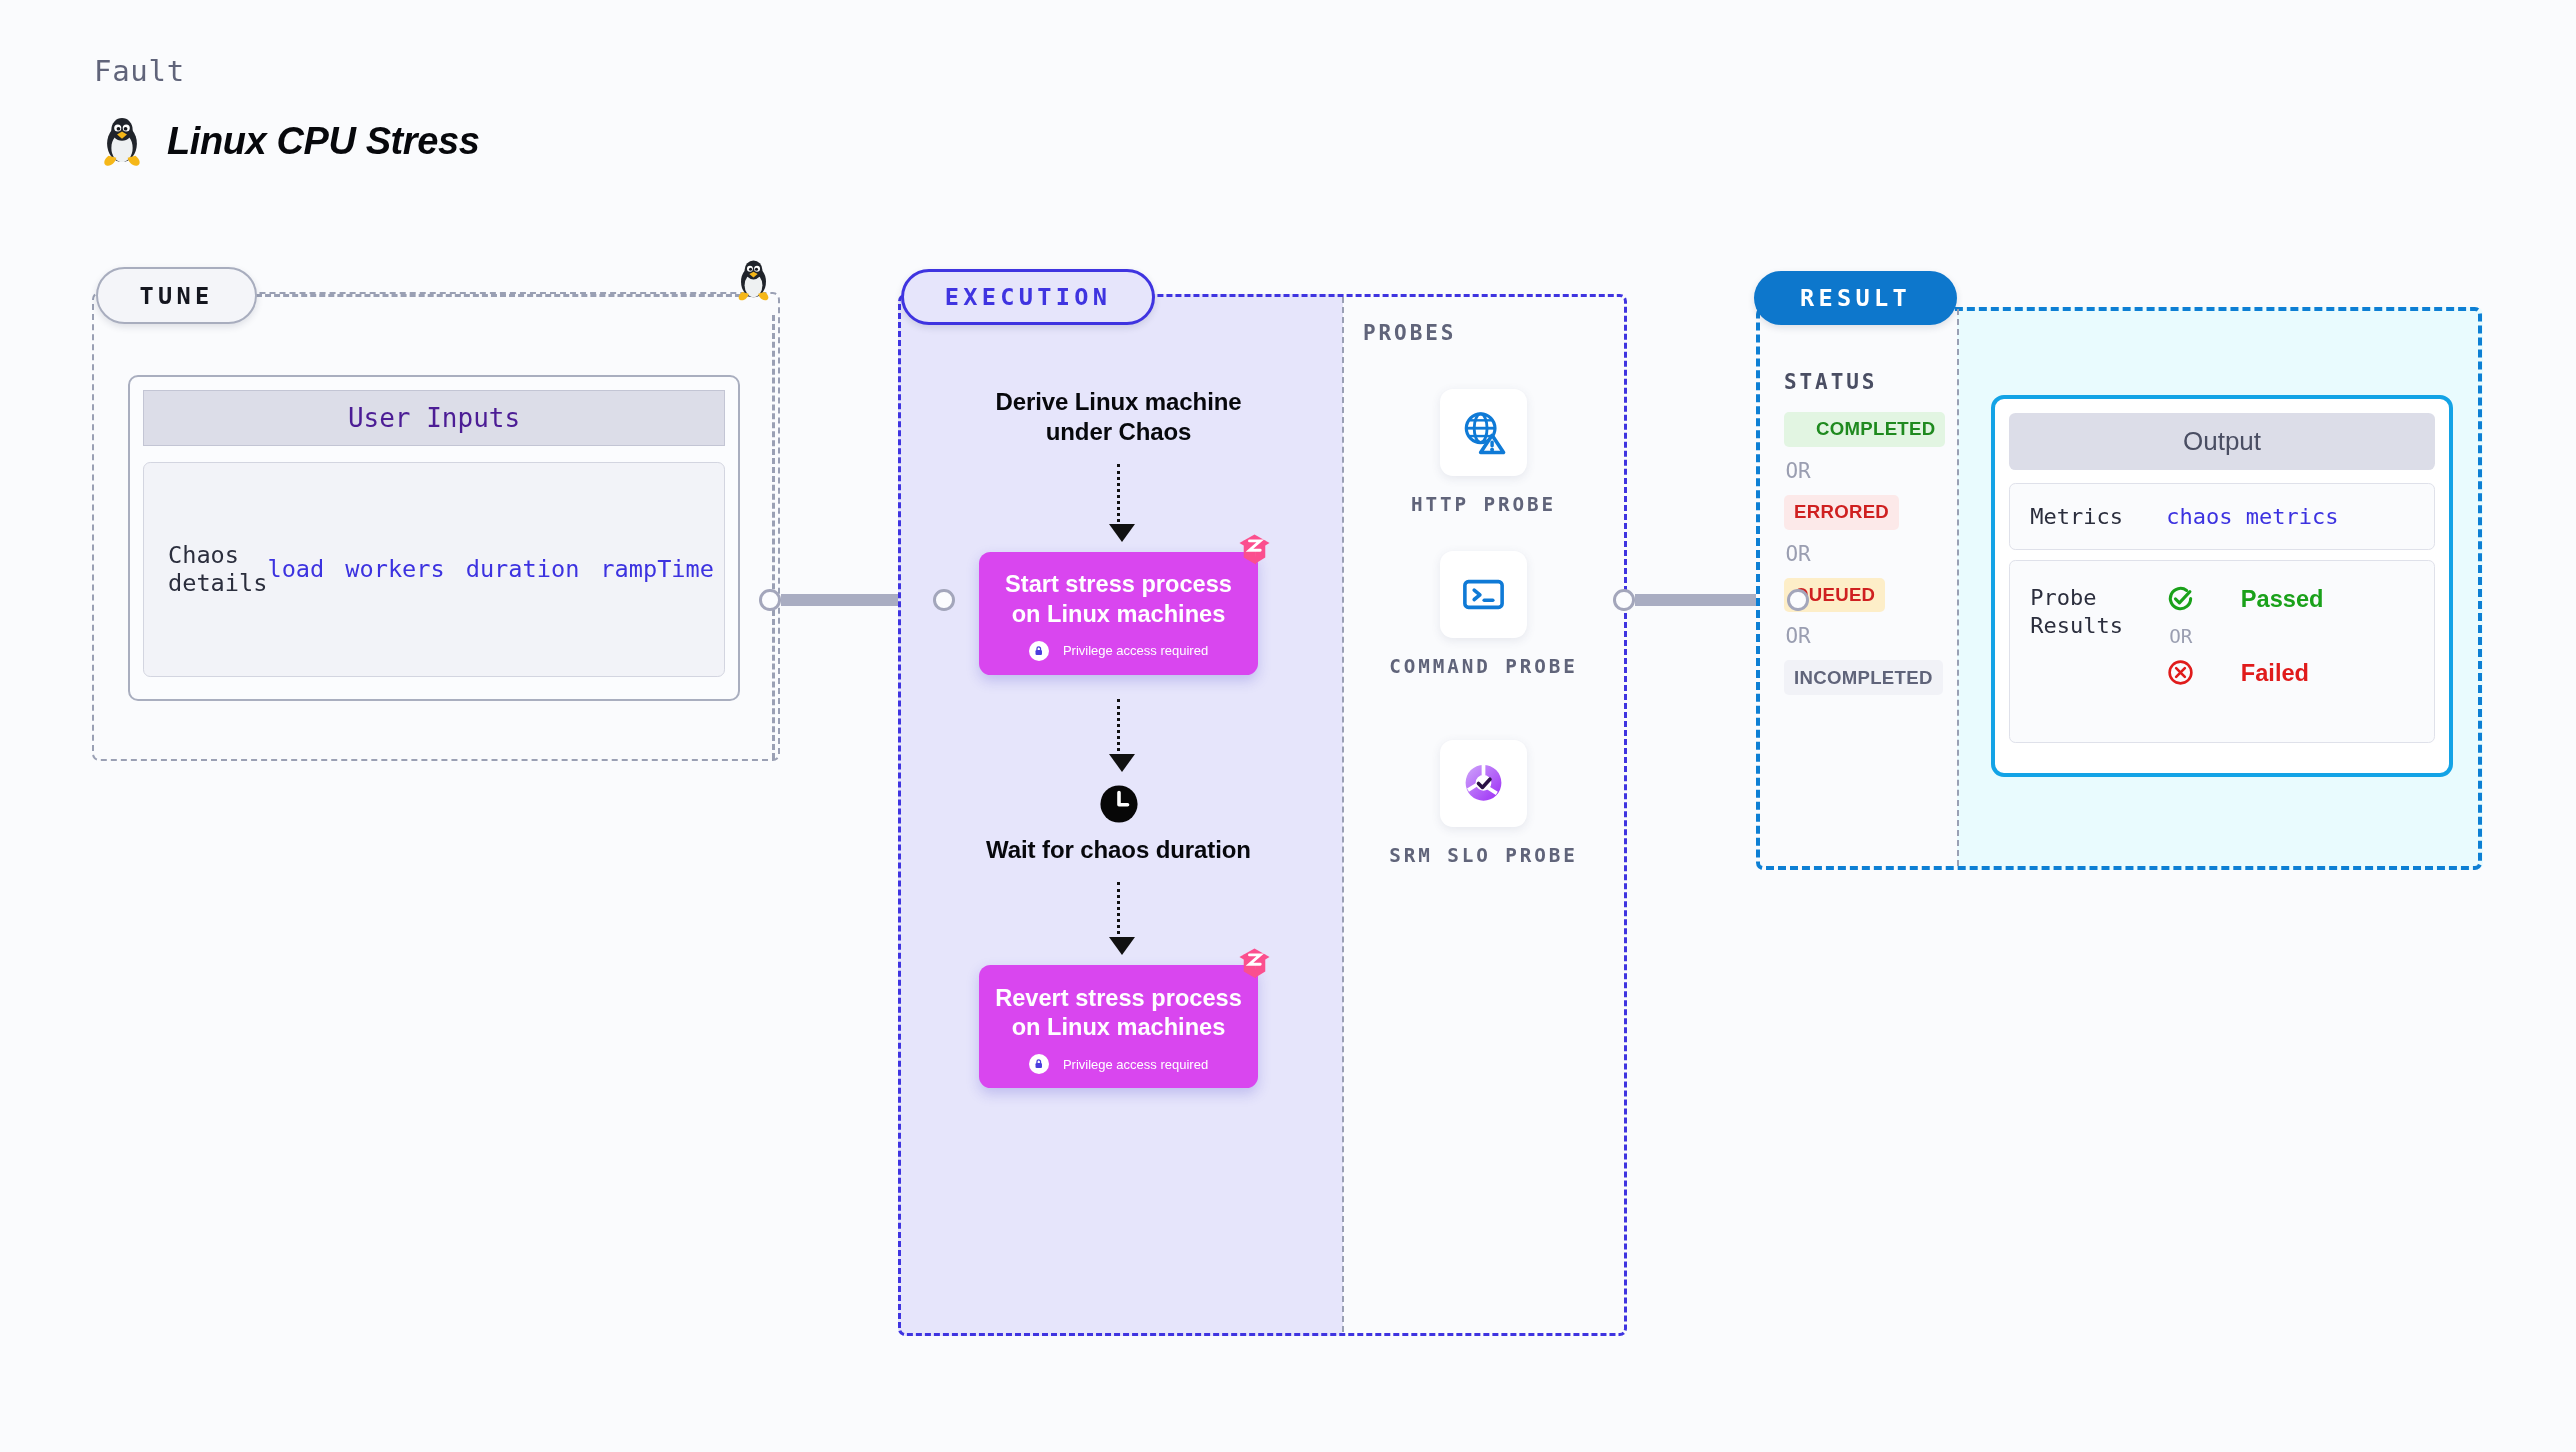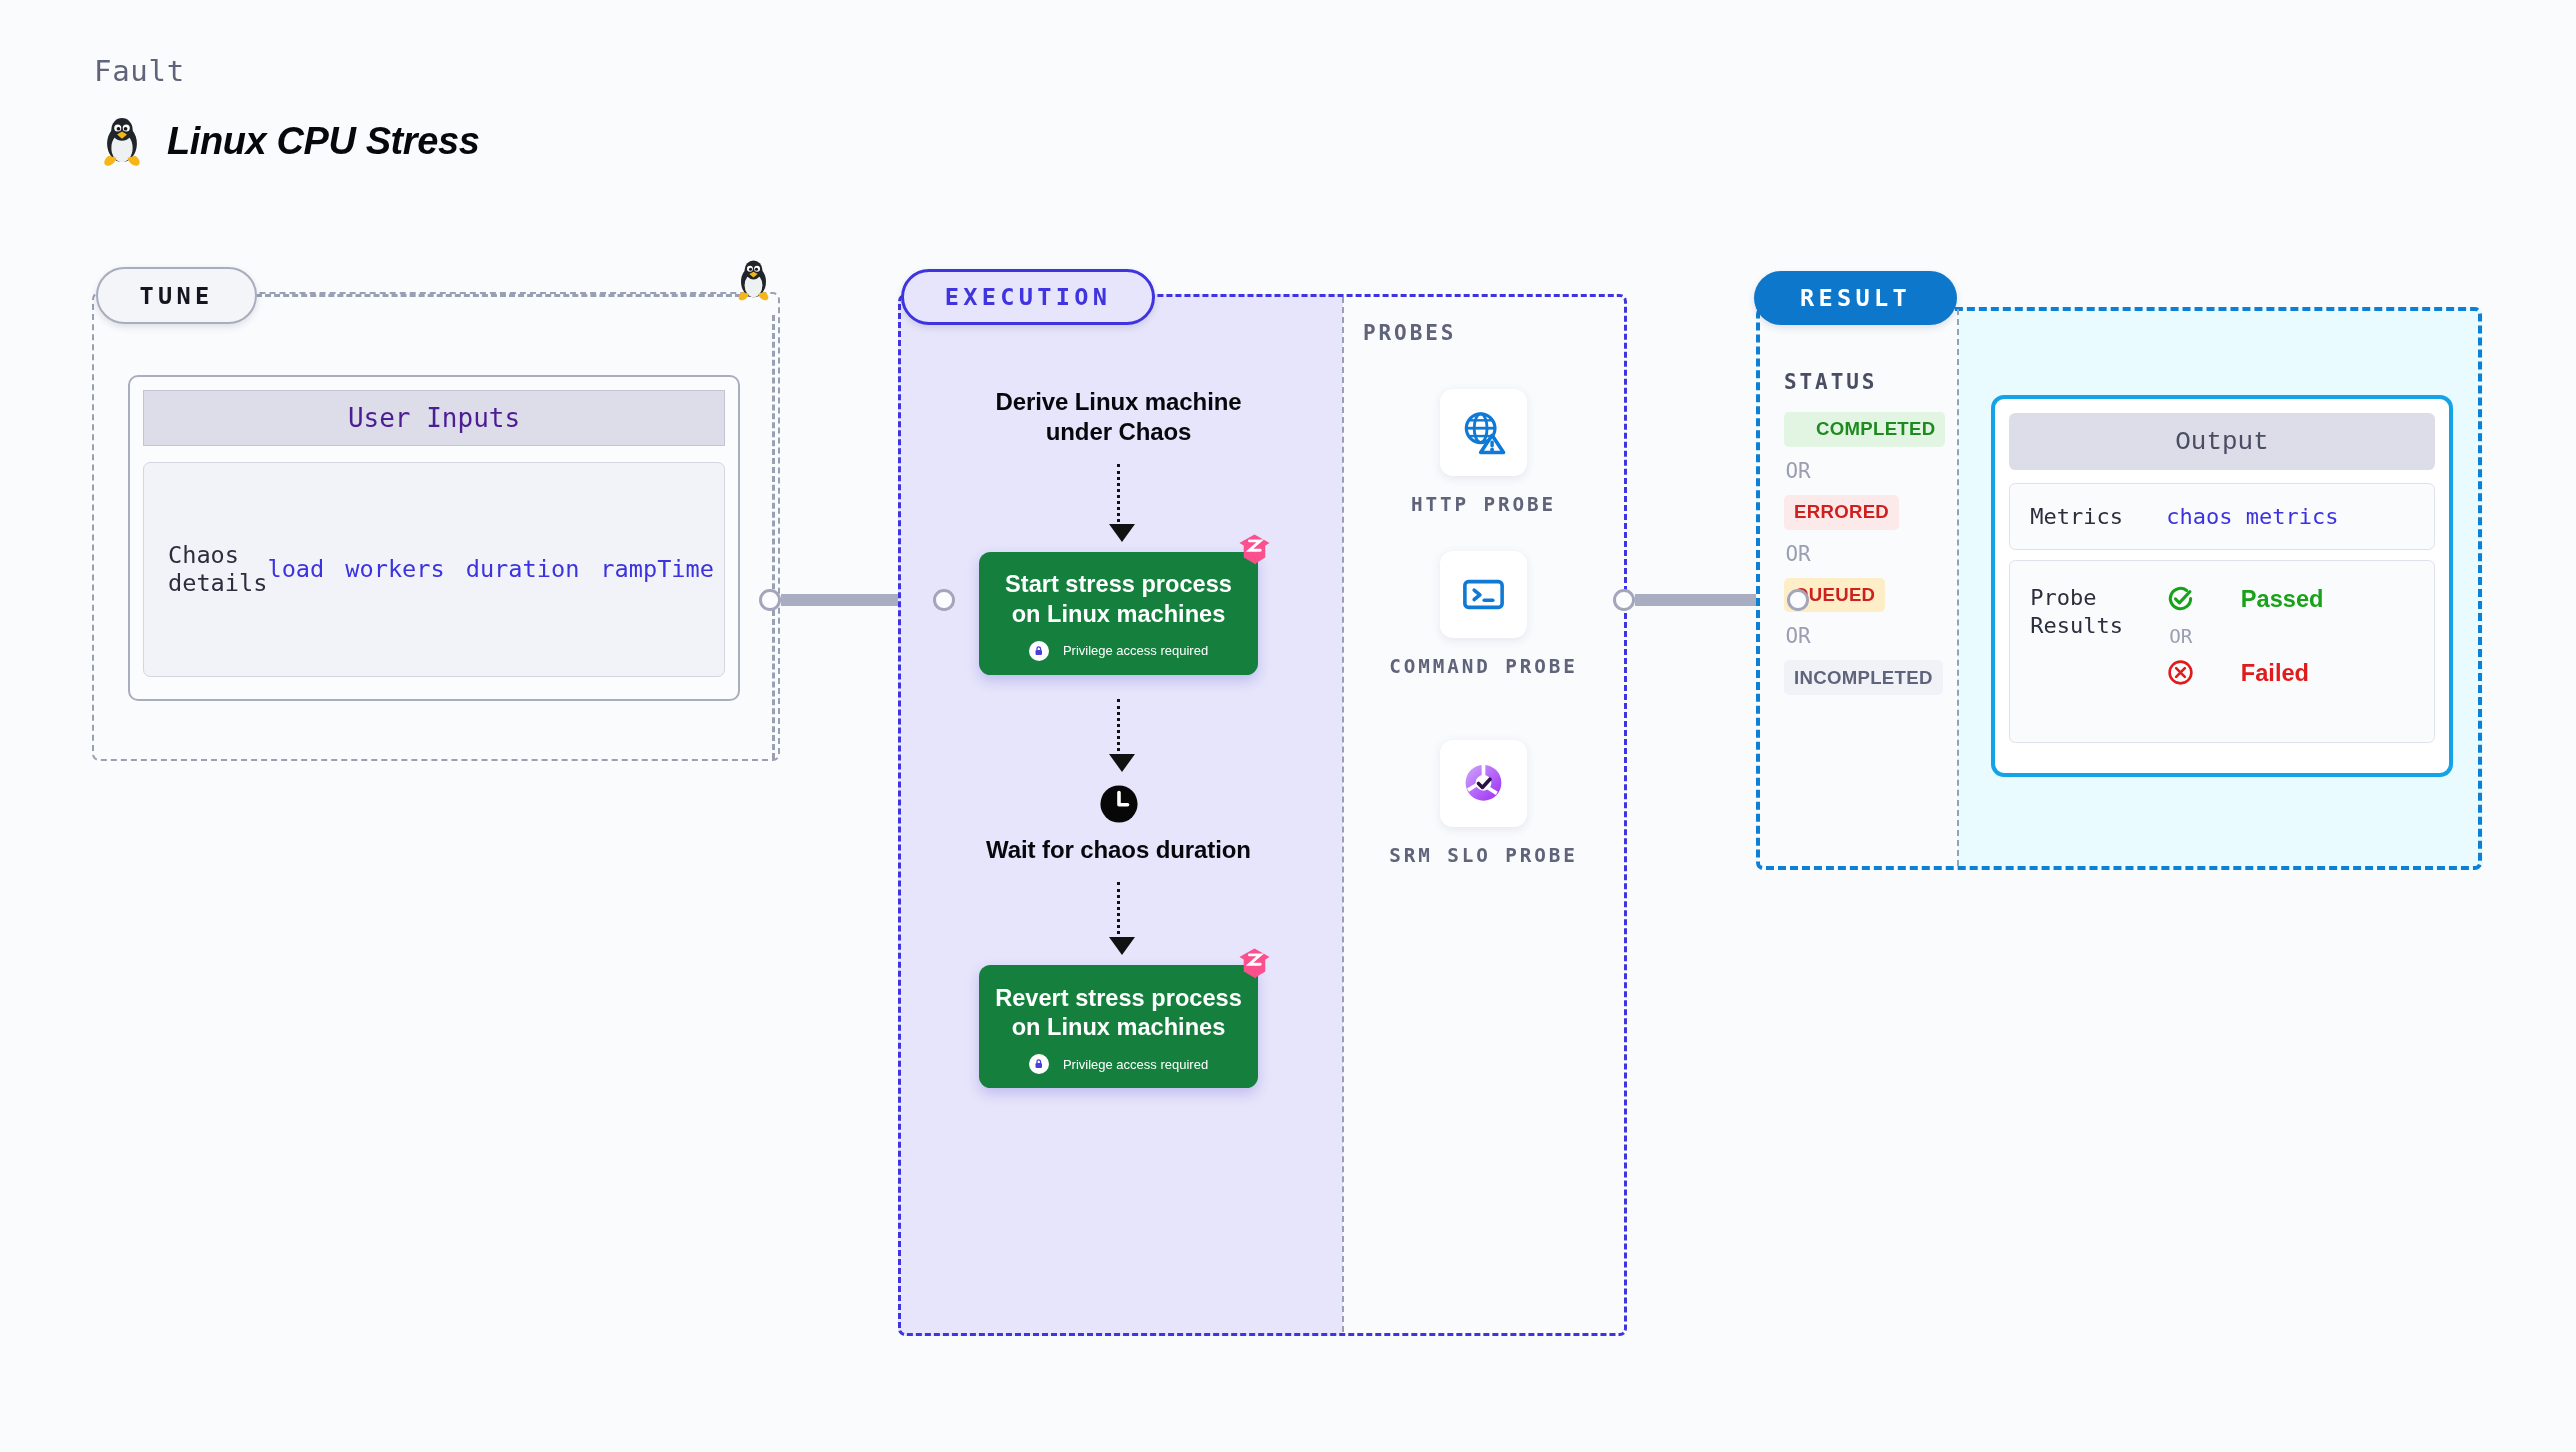--- a/index.html
+++ b/index.html
@@ -134,21 +134,21 @@
     position: relative; width: 2.9px; margin: 0 auto;
     border-left: 3.6px dotted #111; 
   }
   .dotted-arrow::after {
     content: ""; position: absolute; left: -11.5px; bottom: -14.3px;
     width: 0; height: 0;
     border-left: 13px solid transparent; border-right: 13px solid transparent;
     border-top: 18.6px solid #111;
   }
   .step-card {
-    position: relative; background: #15803d; border-radius: 11.5px;
+    position: relative; background: #d946ef; border-radius: 11.5px;
     padding: 18.6px 14.3px 14.3px; box-shadow: 0 5.7px 13px rgba(60,50,200,.22);
   }
   .step-card .t {
     text-align: center; color: #fff; font-size: 23.6px; font-weight: 700; line-height: 1.25;
   }
   .step-card .priv {
     margin-top: 11.5px; display: flex; align-items: center; justify-content: center; gap: 14px;
     color: #fff; font-size: 13px; font-weight: 500;
   }
   .lock-badge {
@@ -214,21 +214,21 @@
   }
 
   #output-card {
     position: absolute; left: 1991px; top: 395px; width: 462px; height: 382px;
     background: #ffffff; border: 4.3px solid #13a3e6; border-radius: 13px;
     padding: 14.3px;
   }
   #output-header {
     height: 57px; background: #dcdde8; border-radius: 6.4px;
     display: flex; align-items: center; justify-content: center;
-    font-family: Liberation Mono, monospace;
+    font-family: Liberation Sans, sans-serif;
     font-size: 26px; color: #4a4e63;
   }
   #metrics-row {
     margin-top: 13px; height: 67px; background: #fafbfd;
     border: 1.4px solid #dfe1ea; border-radius: 6.4px;
     display: flex; align-items: center; padding: 0 20px;
   }
   .row-key {
     font-family: "DejaVu Sans Mono", "Liberation Mono", monospace;
     font-size: 22px; color: #2b2e3d; width: 136px; line-height: 1.25;

